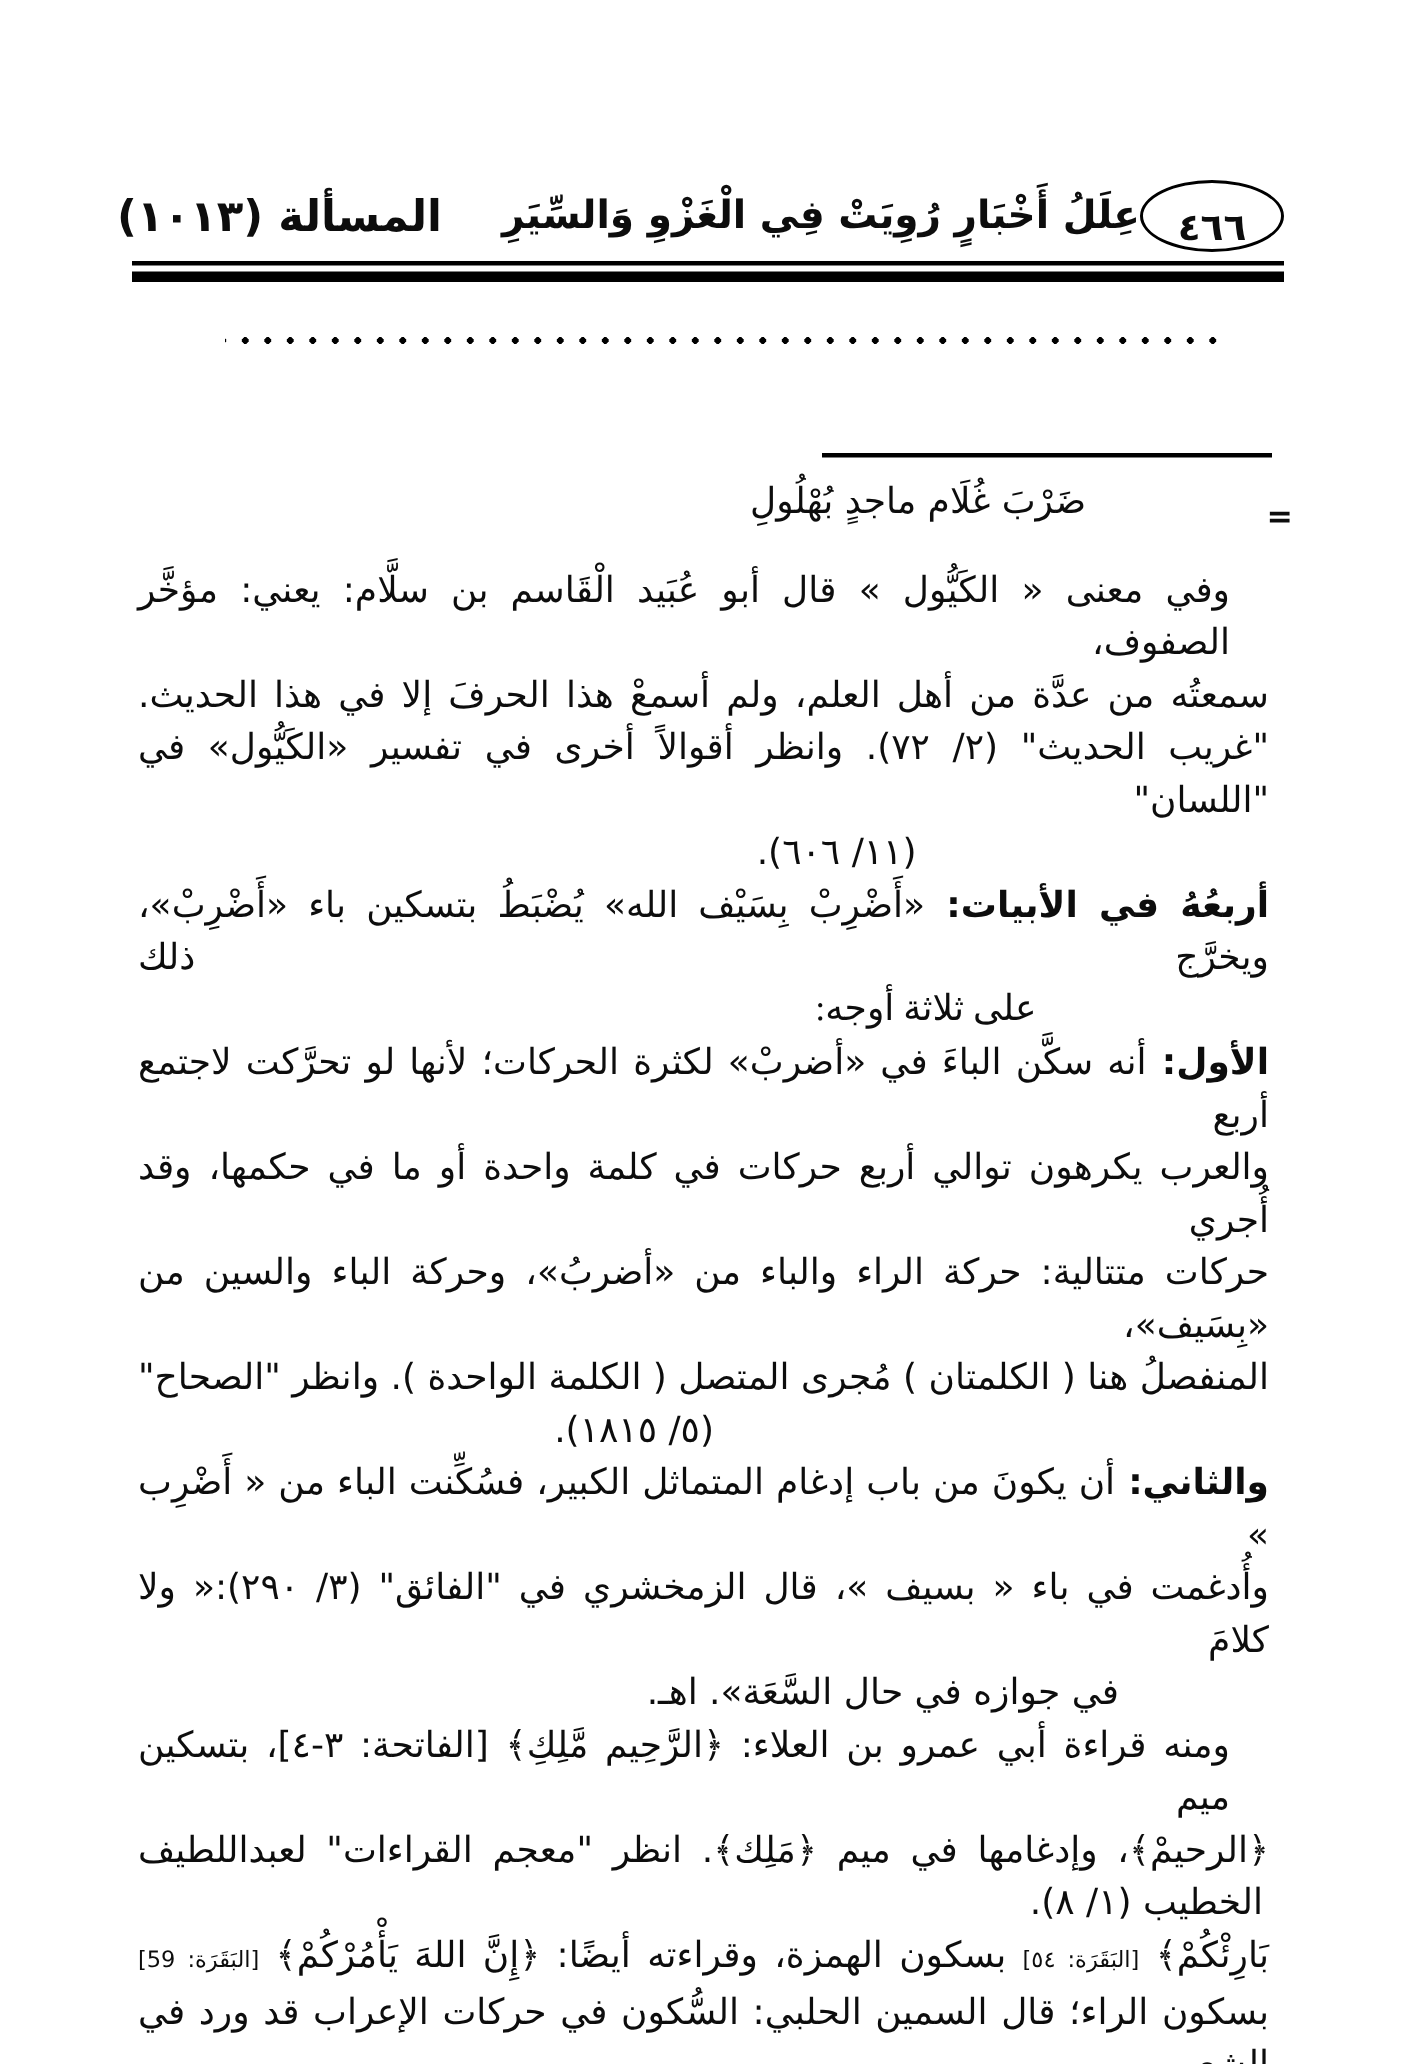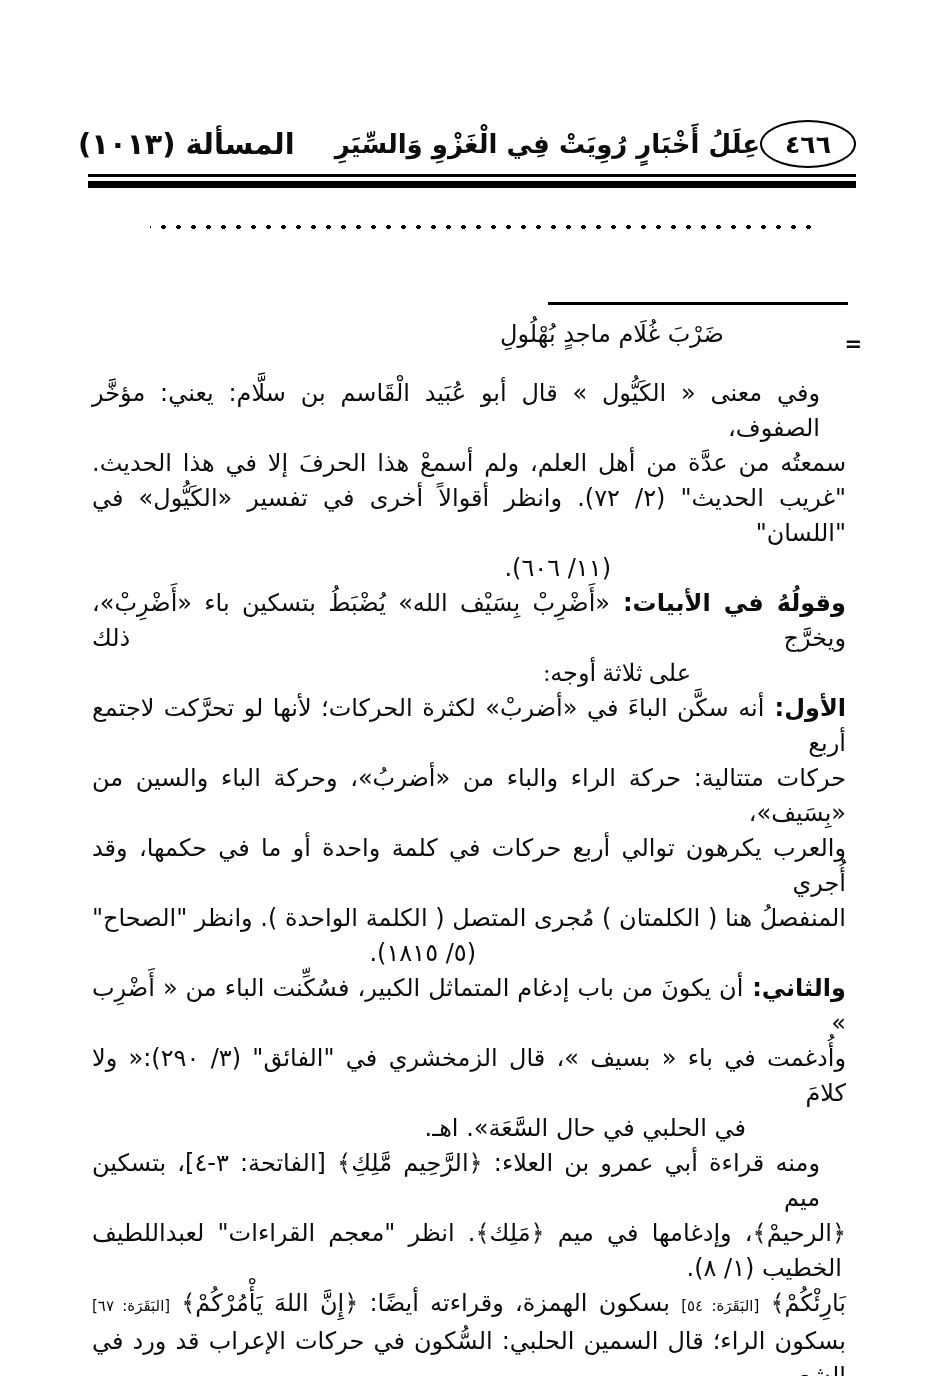--- a/index.html
+++ b/index.html
@@ -12,21 +12,21 @@
     padding:120px 88px 0 88px;
     direction:rtl;
     font-family:"DejaVu Sans",sans-serif;
     color:#0d0d0d;
   }
   
   .hdr{display:flex;align-items:center;justify-content:space-between;height:48px;}
   .oval{
     width:92px;height:44px;flex:0 0 auto;
     border:2.5px solid #000;border-radius:50%;
-    display:flex;align-items:center;justify-content:center;
+    display:flex;align-items:flex-end;justify-content:center;
     font-size:25px;font-weight:bold;letter-spacing:2px;
   }
   .title{font-size:26px;font-weight:bold;white-space:nowrap;margin-left:40px;text-align:center;}
   .issue{font-size:29px;font-weight:bold;white-space:nowrap;}
   
   .double-rule{margin-top:6px;}
   .rule-thin{height:3px;background:#000;}
   .rule-gap{height:4px;}
   .rule-thick{height:7px;background:#000;}
   
@@ -71,31 +71,31 @@
   <div class="footnote">
     <div class="fn-rule"></div>
     <div class="lines">
       <span class="eq eq-top">=</span>
 
     <div class="ln end" style="padding-right: 122px;"><span>ضَرْبَ غُلَام ماجدٍ بُهْلُولِ</span></div>
         <div class="ln justify" style="padding-right: 26px; margin-top: 24px;"><span>وفي معنى « الكَيُّول » قال أبو عُبَيد الْقَاسم بن سلَّام: يعني: مؤخَّر الصفوف،</span></div>
         <div class="ln justify"><span>سمعتُه من عدَّة من أهل العلم، ولم أسمعْ هذا الحرفَ إلا في هذا الحديث.</span></div>
         <div class="ln justify"><span>"غريب الحديث" (٢/ ٧٢). وانظر أقوالاً أخرى في تفسير «الكَيُّول» في "اللسان"</span></div>
         <div class="ln end" style="padding-right: 235px;"><span>(١١/ ٦٠٦).</span></div>
-        <div class="ln justify"><span class="b">وقولُهُ في الأبيات: </span><span>«أَضْرِبْ بِسَيْف الله» يُضْبَطُ بتسكين باء «أَضْرِبْ»، ويخرَّج ذلك</span></div>
+        <div class="ln justify"><span class="b">أربعُهُ في الأبيات: </span><span>«أَضْرِبْ بِسَيْف الله» يُضْبَطُ بتسكين باء «أَضْرِبْ»، ويخرَّج ذلك</span></div>
         <div class="ln end" style="padding-right: 155px; font-family: Liberation Serif, serif;"><span>على ثلاثة أوجه:</span></div>
         <div class="ln justify"><span class="b">الأول: </span><span>أنه سكَّن الباءَ في «أضربْ» لكثرة الحركات؛ لأنها لو تحرَّكت لاجتمع أربع</span></div>
+        <div class="ln justify"><span>والعرب يكرهون توالي أربع حركات في كلمة واحدة أو ما في حكمها، وقد أُجري</span></div>
         <div class="ln justify"><span>حركات متتالية: حركة الراء والباء من «أضربُ»، وحركة الباء والسين من «بِسَيف»،</span></div>
-        <div class="ln justify"><span>والعرب يكرهون توالي أربع حركات في كلمة واحدة أو ما في حكمها، وقد أُجري</span></div>
         <div class="ln justify"><span>المنفصلُ هنا ( الكلمتان ) مُجرى المتصل ( الكلمة الواحدة ). وانظر "الصحاح"</span></div>
         <div class="ln end" style="padding-right: 370px;"><span>(٥/ ١٨١٥).</span></div>
         <div class="ln justify"><span class="b">والثاني: </span><span>أن يكونَ من باب إدغام المتماثل الكبير، فسُكِّنت الباء من « أَضْرِب »</span></div>
         <div class="ln justify"><span>وأُدغمت في باء « بسيف »، قال الزمخشري في "الفائق" (٣/ ٢٩٠):« ولا كلامَ</span></div>
-        <div class="ln end" style="padding-right: 100px;"><span>في الحلبي في حال السَّعَة». اهـ.</span></div>
+        <div class="ln end" style="padding-right: 100px;"><span>في جوازه في حال السَّعَة». اهـ.</span></div>
         <div class="ln justify" style="padding-right: 26px;"><span>ومنه قراءة أبي عمرو بن العلاء: ﴿الرَّحِيم مَّلِكِ﴾ [الفاتحة: ٣-٤]، بتسكين ميم</span></div>
         <div class="ln justify"><span>﴿الرحيمْ﴾، وإدغامها في ميم ﴿مَلِك﴾. انظر "معجم القراءات" لعبداللطيف</span></div>
         <div class="ln end" style="padding-right: 4px;"><span>الخطيب (١/ ٨).</span></div>
-        <div class="ln justify"><span>بَارِئْكُمْ﴾ </span><span class="sm">[البَقَرَة: ٥٤]</span><span> بسكون الهمزة، وقراءته أيضًا: ﴿إِنَّ اللهَ يَأْمُرْكُمْ﴾ </span><span class="sm">[البَقَرَة: ٦٧]</span></div>
+        <div class="ln justify"><span>بَارِئْكُمْ﴾ </span><span class="sm">[البَقَرَة: ٥٤]</span><span> بسكون الهمزة، وقراءته أيضًا: ﴿إِنَّ اللهَ يَأْمُرْكُمْ﴾ </span><span class="sm">[البَقَرَة: 59]</span></div>
         <div class="ln justify"><span>بسكون الراء؛ قال السمين الحلبي: السُّكون في حركات الإعراب قد ورد في الشعر</span></div>
       </div>
   </div>
 
 </div>
 
 </body></html>

